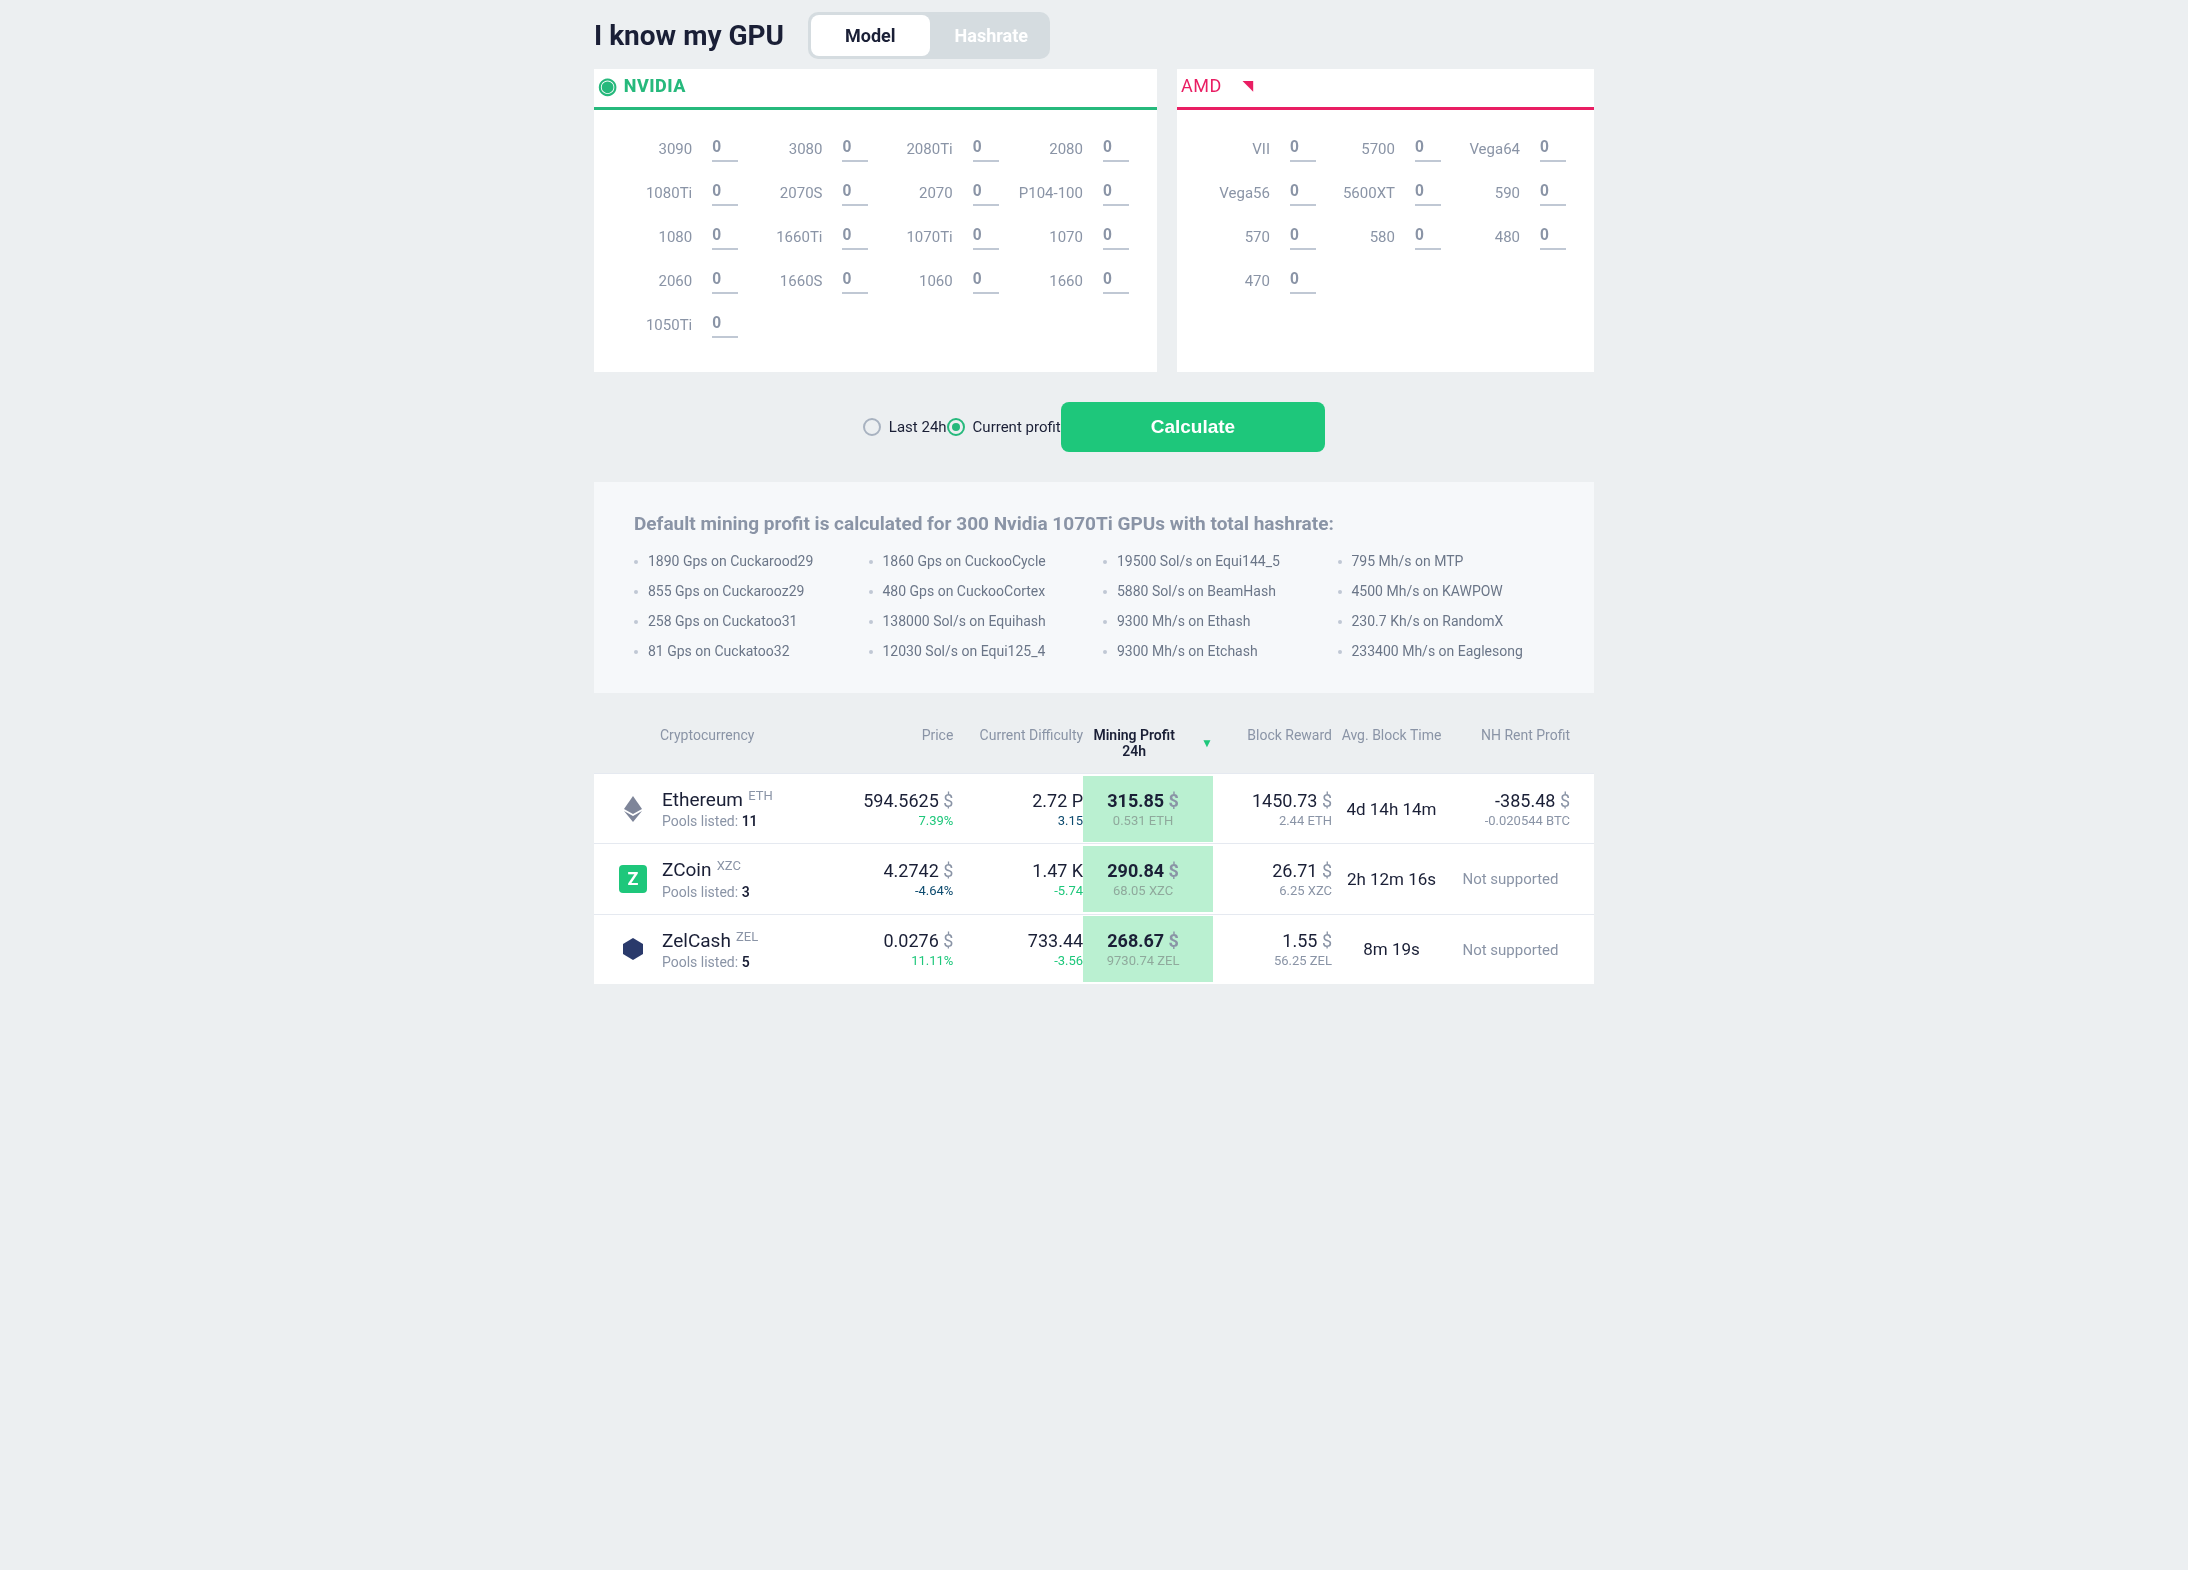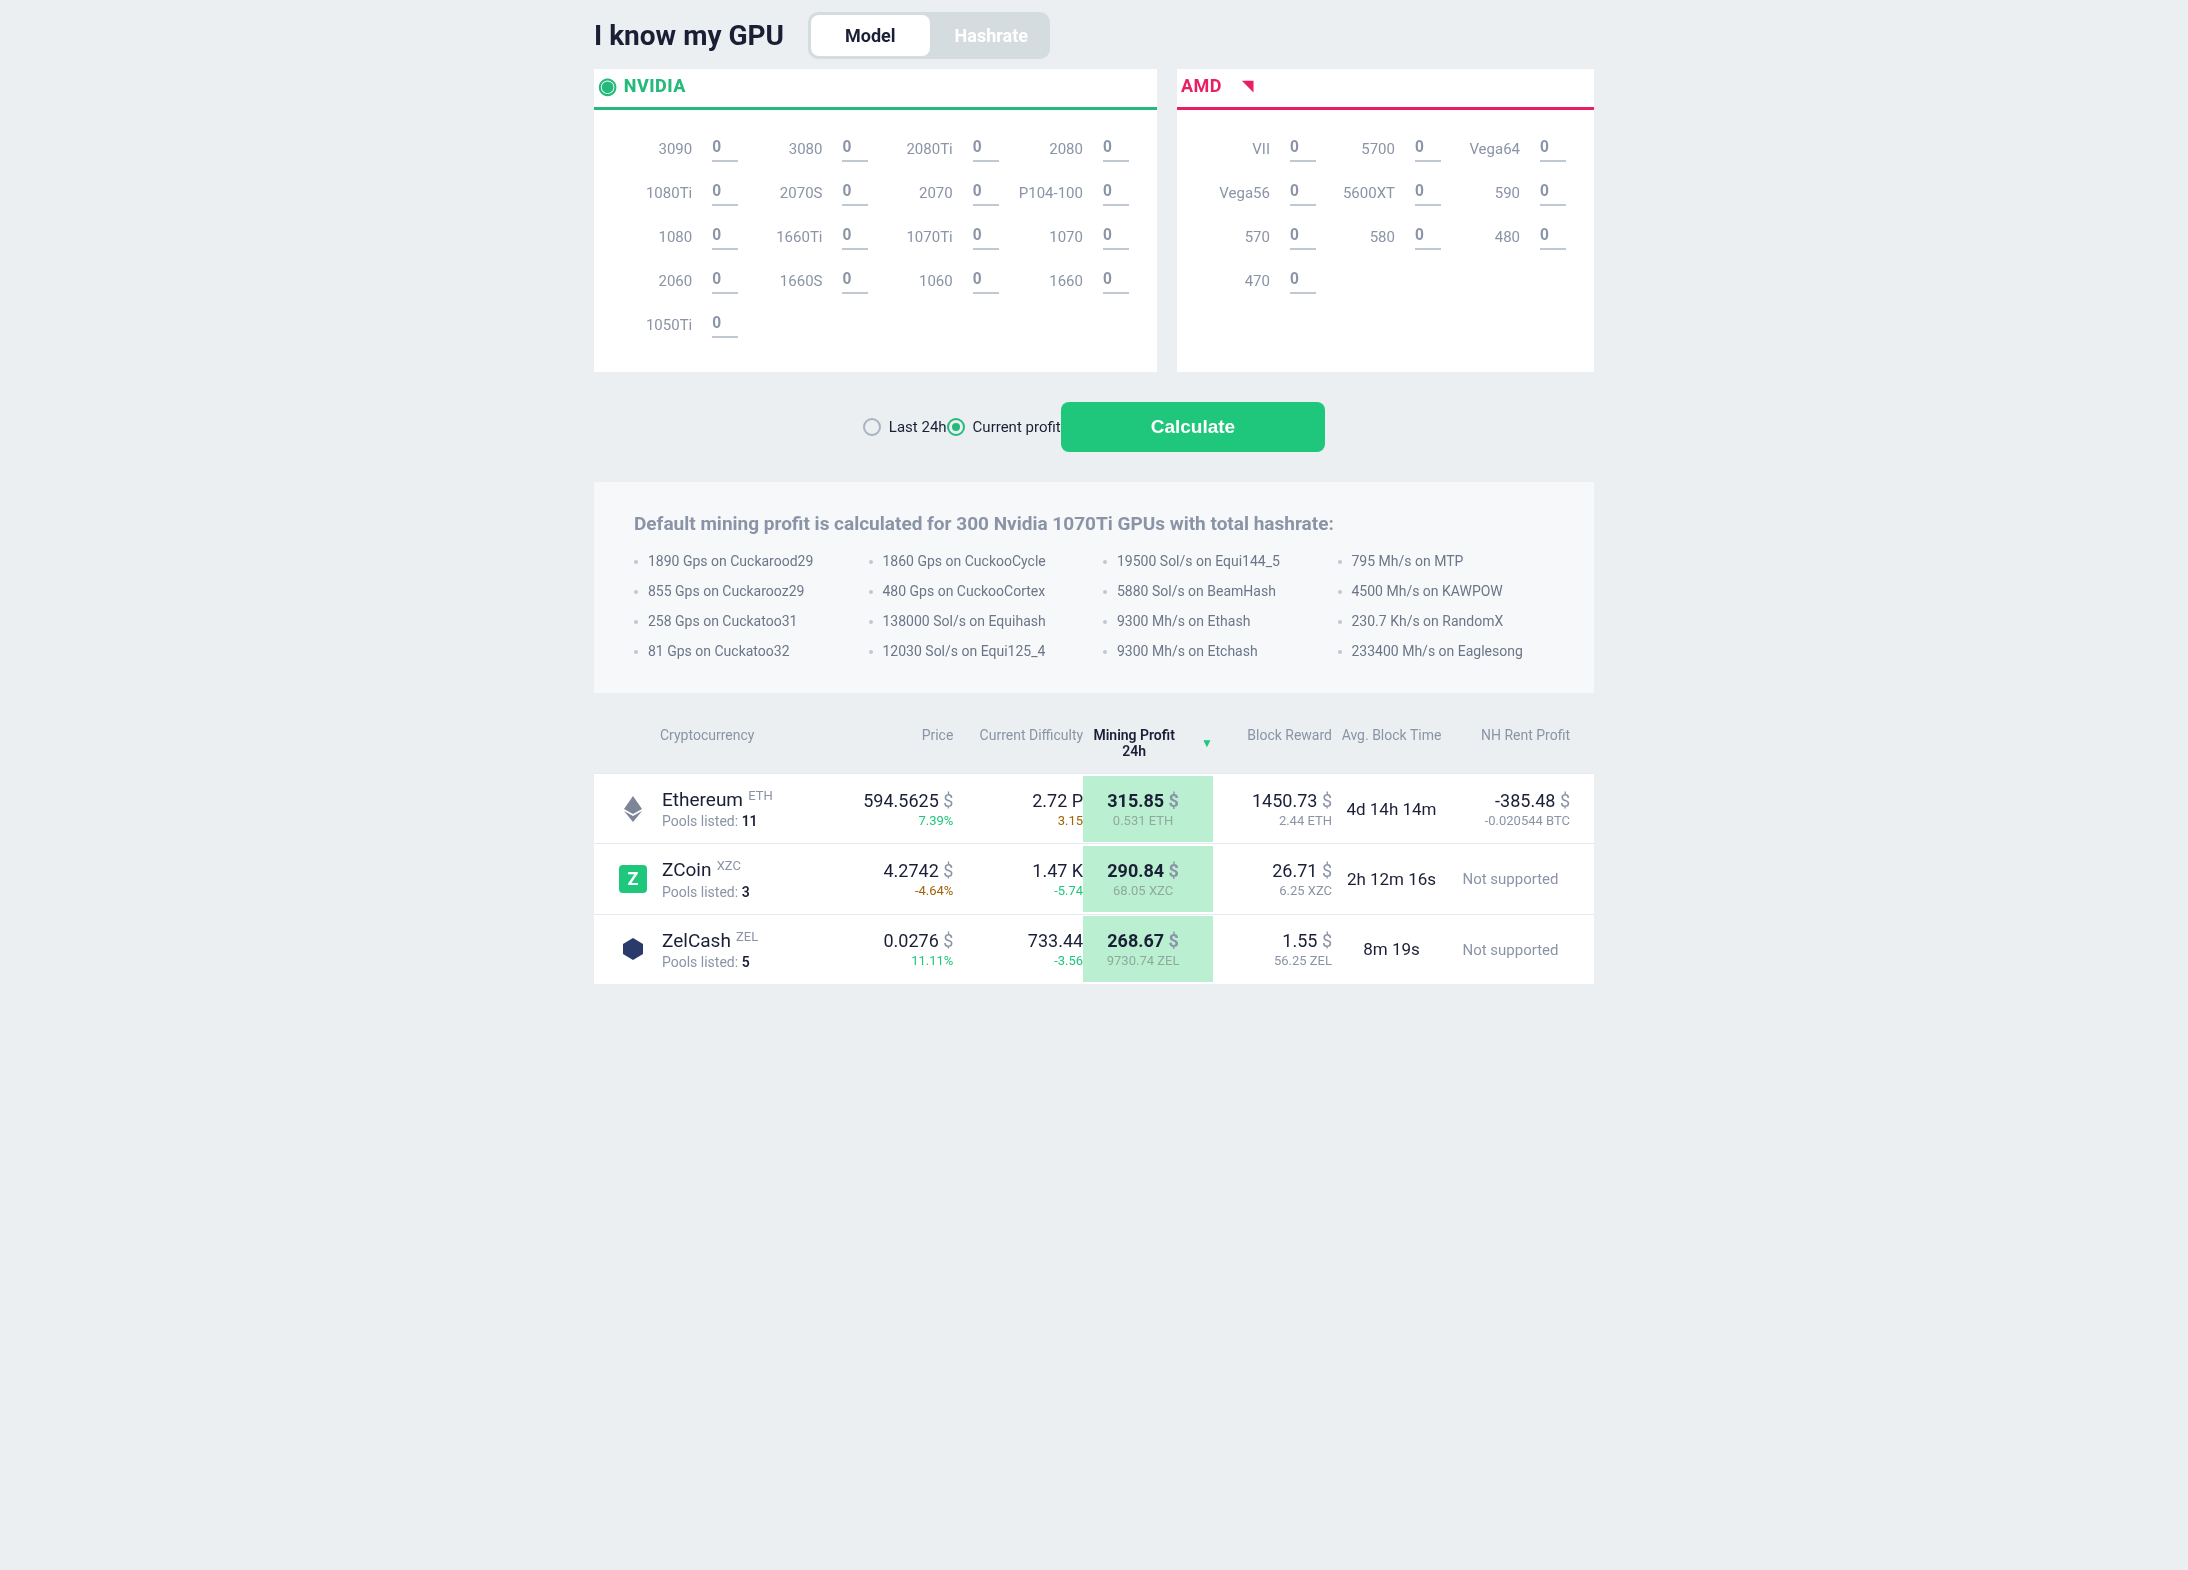--- a/index.html
+++ b/index.html
@@ -31,21 +31,21 @@
   .toggle .opt.active { background:#fff; border-radius:8px; margin:3px; }
   .toggle .opt.inactive { color:#fff; padding:13px 22px 2px; }
 
   
   .panels { display:flex; gap:20px; }
   .panel { background:#fff; flex:1; }
   .panel.nvidia { flex: 1.35; }
   .panel-head { display:flex; align-items:center; height:38px; padding:0 4px 6px; }
   .brand-nvidia { color:var(--green-bright); font-weight:800; letter-spacing:.5px; font-size:18px; display:flex; align-items:center; gap:6px;}
   .nvidia-eye { font-size:22px; }
-  .brand-amd { color:var(--red); font-weight:700; letter-spacing:.5px; font-size:18px; display:flex; align-items:flex-end; gap:20px;}
+  .brand-amd { color:var(--red); font-weight:400; letter-spacing:.5px; font-size:18px; display:flex; align-items:flex-end; gap:20px;}
   .amd-mark::after{ content:"◤"; display:inline-block; transform:scaleX(-1) translateY(-2px); font-size:14px;}
   .panel-bar { height:3px; }
   .panel.nvidia .panel-bar{ background:var(--green-bright);}
   .panel.amd .panel-bar{ background:var(--red);}
   .gpu-grid { padding:26px 28px 34px; display:grid; gap:18px 14px; }
   .panel.nvidia .gpu-grid{ grid-template-columns:repeat(4,1fr);}
   .panel.amd .gpu-grid{ grid-template-columns:repeat(3,1fr);}
   .gpu-cell { display:flex; align-items:center; justify-content:flex-end; gap:20px; }
   .gpu-label { color:var(--gray-text); font-size:15px; text-align:right; }
   .gpu-input { width:26px; border:none; border-bottom:2px solid #c0c8d4; color:var(--gray-text); font-weight:700; font-size:16px; padding:2px 0 4px; text-align:left; background:transparent;}
@@ -80,21 +80,21 @@
   .cc-name{ font-weight:400; font-size:19px;}
   .cc-tick{ color:var(--gray-text); font-size:13px; vertical-align:super; margin-left:2px;}
   .cc-pools{ color:var(--gray-text); font-size:14px; margin-top:2px;}
   .cc-pools b{ color:var(--dark-text); font-weight:600;}
 
   .td{ text-align:right; }
   .td .main{ font-size:18px;}
   .td .main .unit{ color:var(--gray-text);}
   .td .sub{ font-size:13px; margin-top:2px;}
   .sub.green{ color:var(--green);}
-  .sub.red{ color:#a16207;}
+  .sub.red{ color:#0c4a6e;}
   .sub.gray{ color:var(--gray-text);}
 
   .td.hl{ background:var(--hl); margin:-14px 0; padding:14px 10px 14px 0; text-align:center;}
   .td.hl .main{ font-weight:700;}
   .td.hl .sub{ color:#8fa99c;}
 
   .td.center{ text-align:center;}
   .td.center .notsup{ color:var(--gray-text); font-size:15px;}
   .td.blocktime{ text-align:center; font-size:17px;}
 </style>

